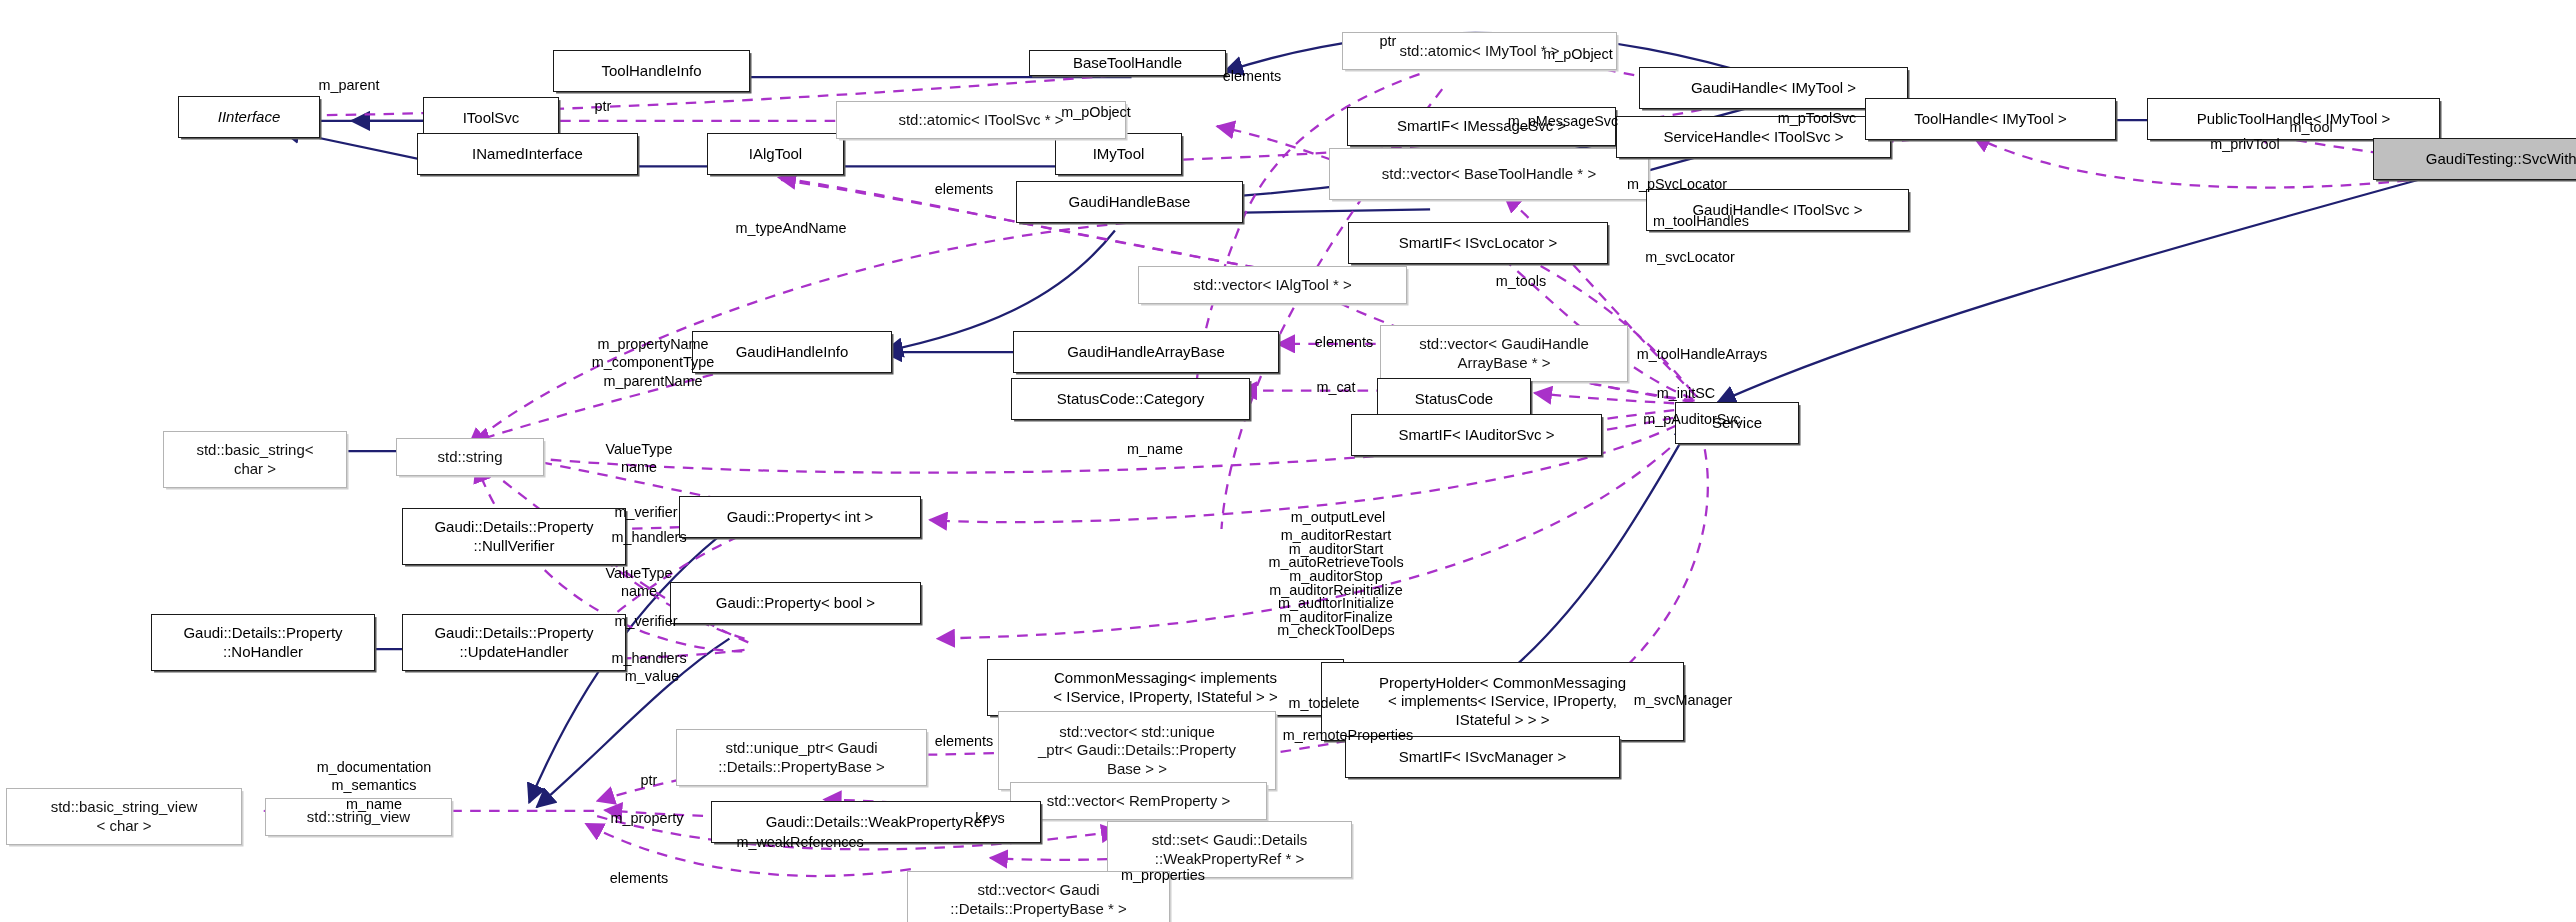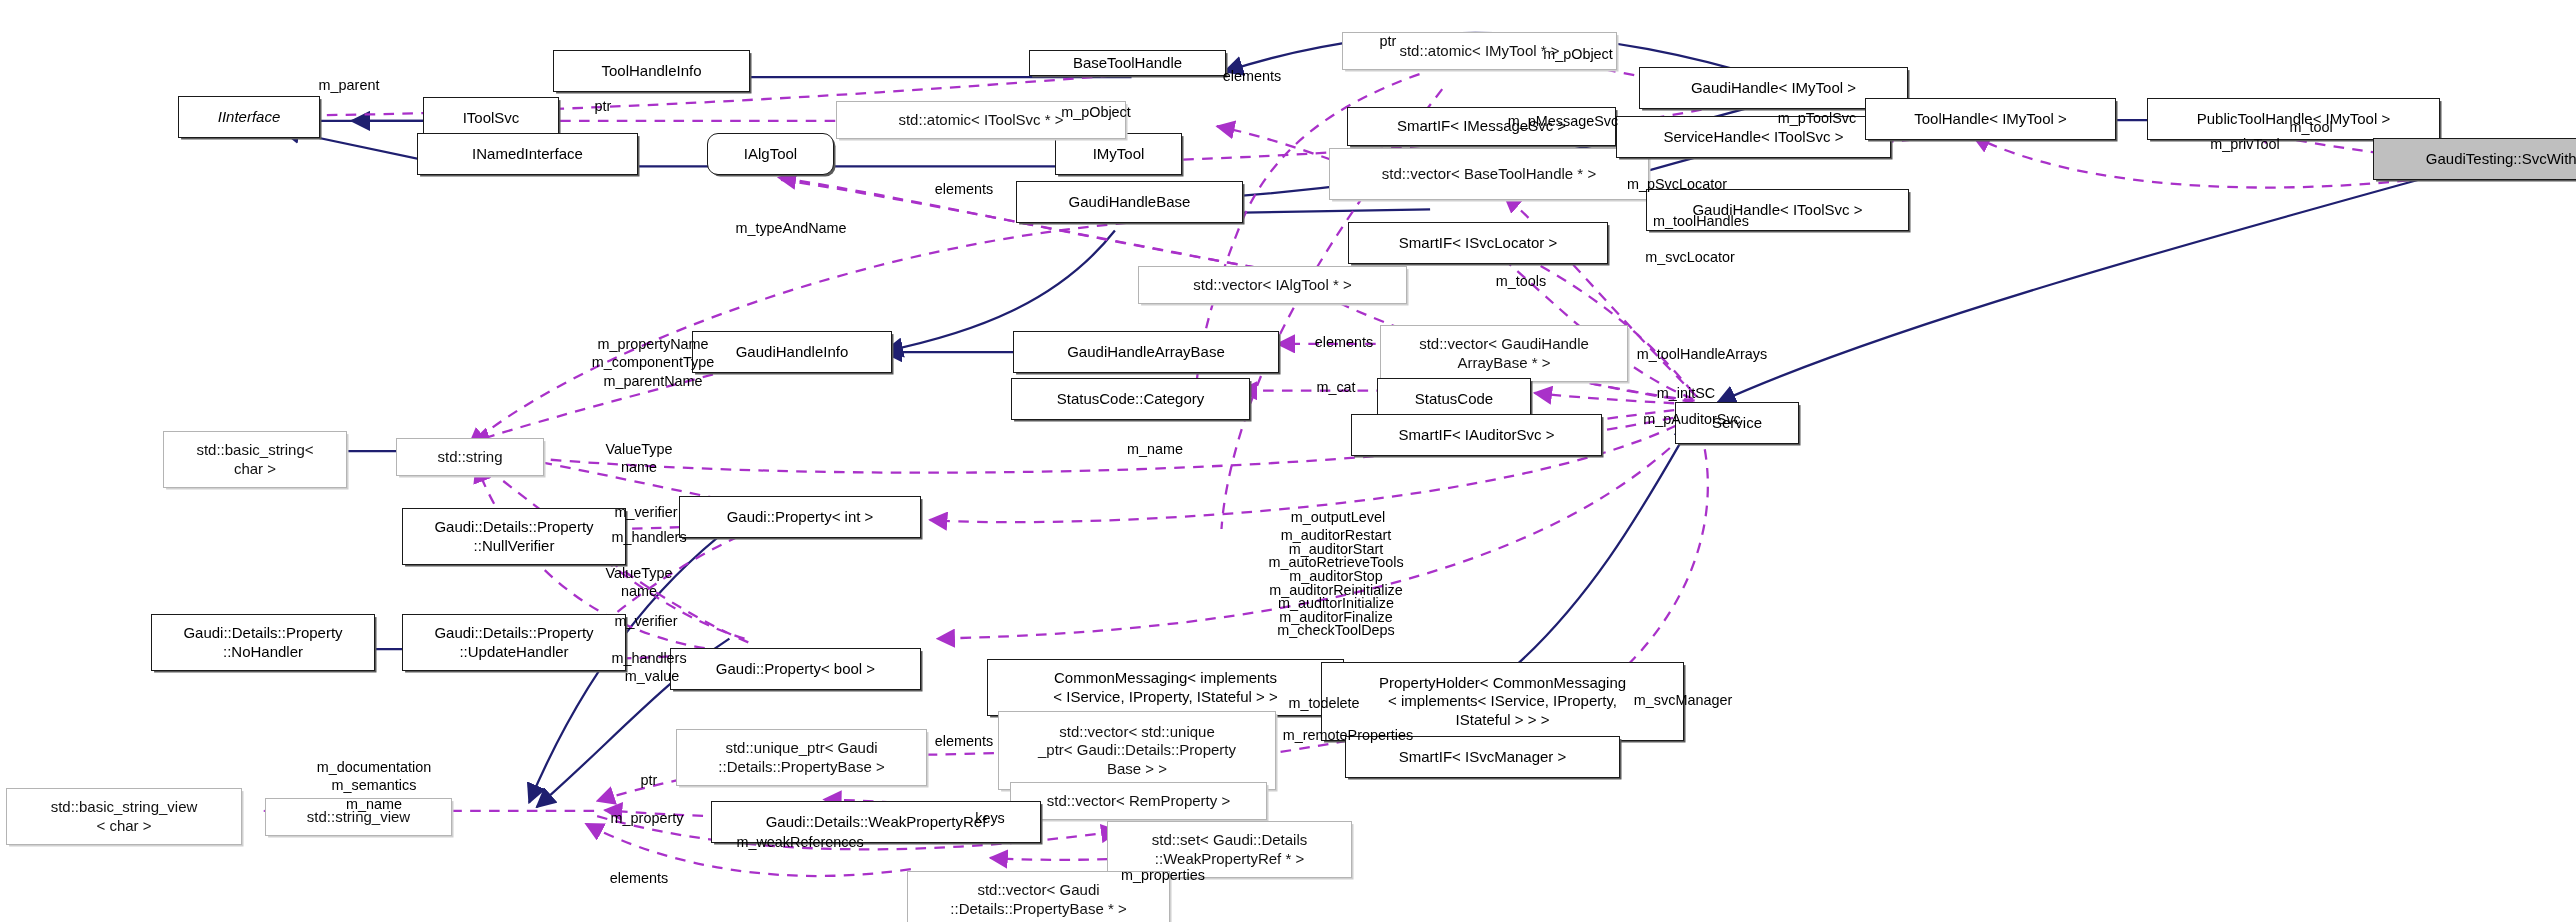--- a/index.html
+++ b/index.html
@@ -275,21 +275,21 @@
       <path d="M 1760,372 C 1520,330 1200,262 1033,238"></path>
 
       <path d="M 2252,565 C 2270,700 2230,830 2080,935" opacity="0"></path>
     </g>
   </svg>
 
   <div class="node cls" style="left:178px;  top:96px; width:142px;  height:42px;font-style:italic;"><span>IInterface</span></div>
   <div class="node cls" style="left:423px;  top:97px; width:136px;  height:42px;"><span>IToolSvc</span></div>
   <div class="node cls" style="left:553px;  top:50px;  width:197px;  height:42px;"><span>ToolHandleInfo</span></div>
   <div class="node cls" style="left:417px;  top:133px; width:221px;  height:42px;"><span>INamedInterface</span></div>
-  <div class="node cls" style="left:707px;  top:133px; width:127px;  height:42px;border-radius:11px;"><span>IAlgTool</span></div>
+  <div class="node cls" style="left:707px;  top:133px; width:137px;  height:42px;"><span>IAlgTool</span></div>
   <div class="node cls" style="left:1055px; top:133px; width:127px;  height:42px;"><span>IMyTool</span></div>
   <div class="node cls" style="left:1029px; top:50px;  width:197px;  height:26px;"><span>BaseToolHandle</span></div>
   <div class="node tpl" style="left:836px; top:101px; width:290px;  height:38px;"><span>std::atomic&lt; IToolSvc * &gt;</span></div>
   <div class="node tpl" style="left:1342px; top:32px;  width:275px;  height:38px;"><span>std::atomic&lt; IMyTool * &gt;</span></div>
   <div class="node cls" style="left:1347px; top:107px; width:269px;  height:39px;"><span>SmartIF&lt; IMessageSvc &gt;</span></div>
   <div class="node tpl" style="left:1329px; top:148px; width:320px;  height:52px;"><span>std::vector&lt; BaseToolHandle * &gt;</span></div>
   <div class="node cls" style="left:1016px; top:181px; width:227px;  height:42px;"><span>GaudiHandleBase</span></div>
   <div class="node cls" style="left:1639px; top:67px;  width:269px;  height:42px;"><span>GaudiHandle&lt; IMyTool &gt;</span></div>
   <div class="node cls" style="left:1616px; top:116px; width:275px;  height:42px;"><span>ServiceHandle&lt; IToolSvc &gt;</span></div>
   <div class="node cls" style="left:1646px; top:189px; width:263px;  height:42px;"><span>GaudiHandle&lt; IToolSvc &gt;</span></div>
@@ -309,21 +309,21 @@
   <div class="node tpl" style="left:163px;  top:431px; width:184px;  height:57px;"><span>std::basic_string&lt;
 char &gt;</span></div>
   <div class="node tpl" style="left:396px;  top:438px; width:148px;  height:38px;"><span>std::string</span></div>
   <div class="node cls" style="left:679px;  top:496px; width:242px;  height:42px;"><span>Gaudi::Property&lt; int &gt;</span></div>
   <div class="node cls" style="left:402px;  top:508px; width:224px;  height:57px;"><span>Gaudi::Details::Property
 ::NullVerifier</span></div>
   <div class="node cls" style="left:151px;  top:614px; width:224px;  height:57px;"><span>Gaudi::Details::Property
 ::NoHandler</span></div>
   <div class="node cls" style="left:402px;  top:614px; width:224px;  height:57px;"><span>Gaudi::Details::Property
 ::UpdateHandler</span></div>
-  <div class="node cls" style="left:670px;  top:648px; width:251px;  height:42px;"><span>Gaudi::Property&lt; bool &gt;</span></div>
+  <div class="node cls" style="left:670px;  top:582px; width:251px;  height:42px;"><span>Gaudi::Property&lt; bool &gt;</span></div>
   <div class="node cls" style="left:987px; top:659px; width:357px;  height:57px;"><span>CommonMessaging&lt; implements
 &lt; IService, IProperty, IStateful &gt; &gt;</span></div>
   <div class="node cls" style="left:1321px; top:662px; width:363px;  height:79px;"><span>PropertyHolder&lt; CommonMessaging
 &lt; implements&lt; IService, IProperty,
 IStateful &gt; &gt; &gt;</span></div>
   <div class="node tpl" style="left:998px; top:711px; width:278px;  height:79px;"><span>std::vector&lt; std::unique
 _ptr&lt; Gaudi::Details::Property
 Base &gt; &gt;</span></div>
   <div class="node cls" style="left:1345px; top:736px; width:275px;  height:42px;"><span>SmartIF&lt; ISvcManager &gt;</span></div>
   <div class="node tpl" style="left:676px;  top:729px; width:251px;  height:57px;"><span>std::unique_ptr&lt; Gaudi

